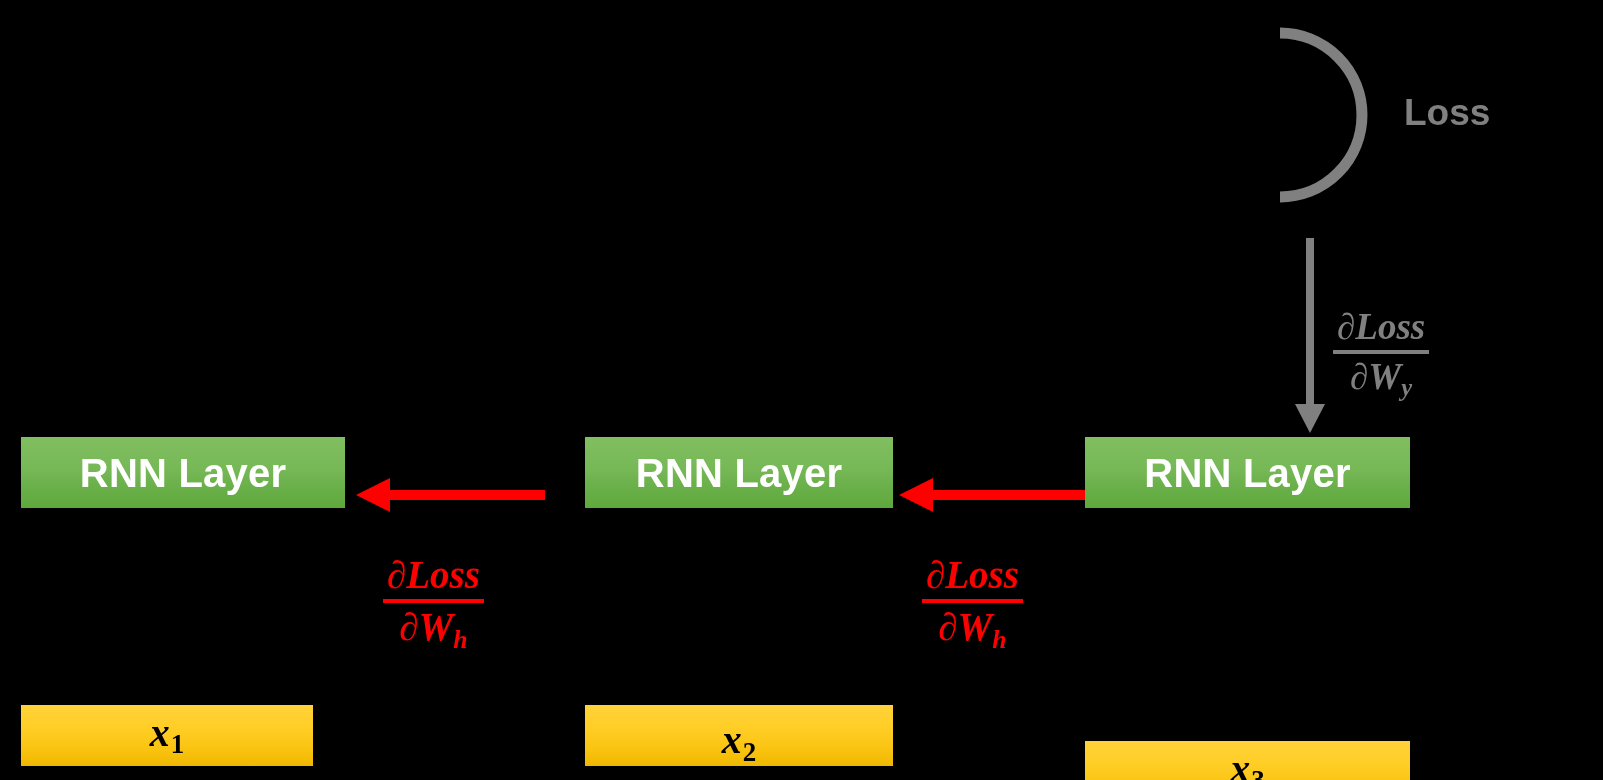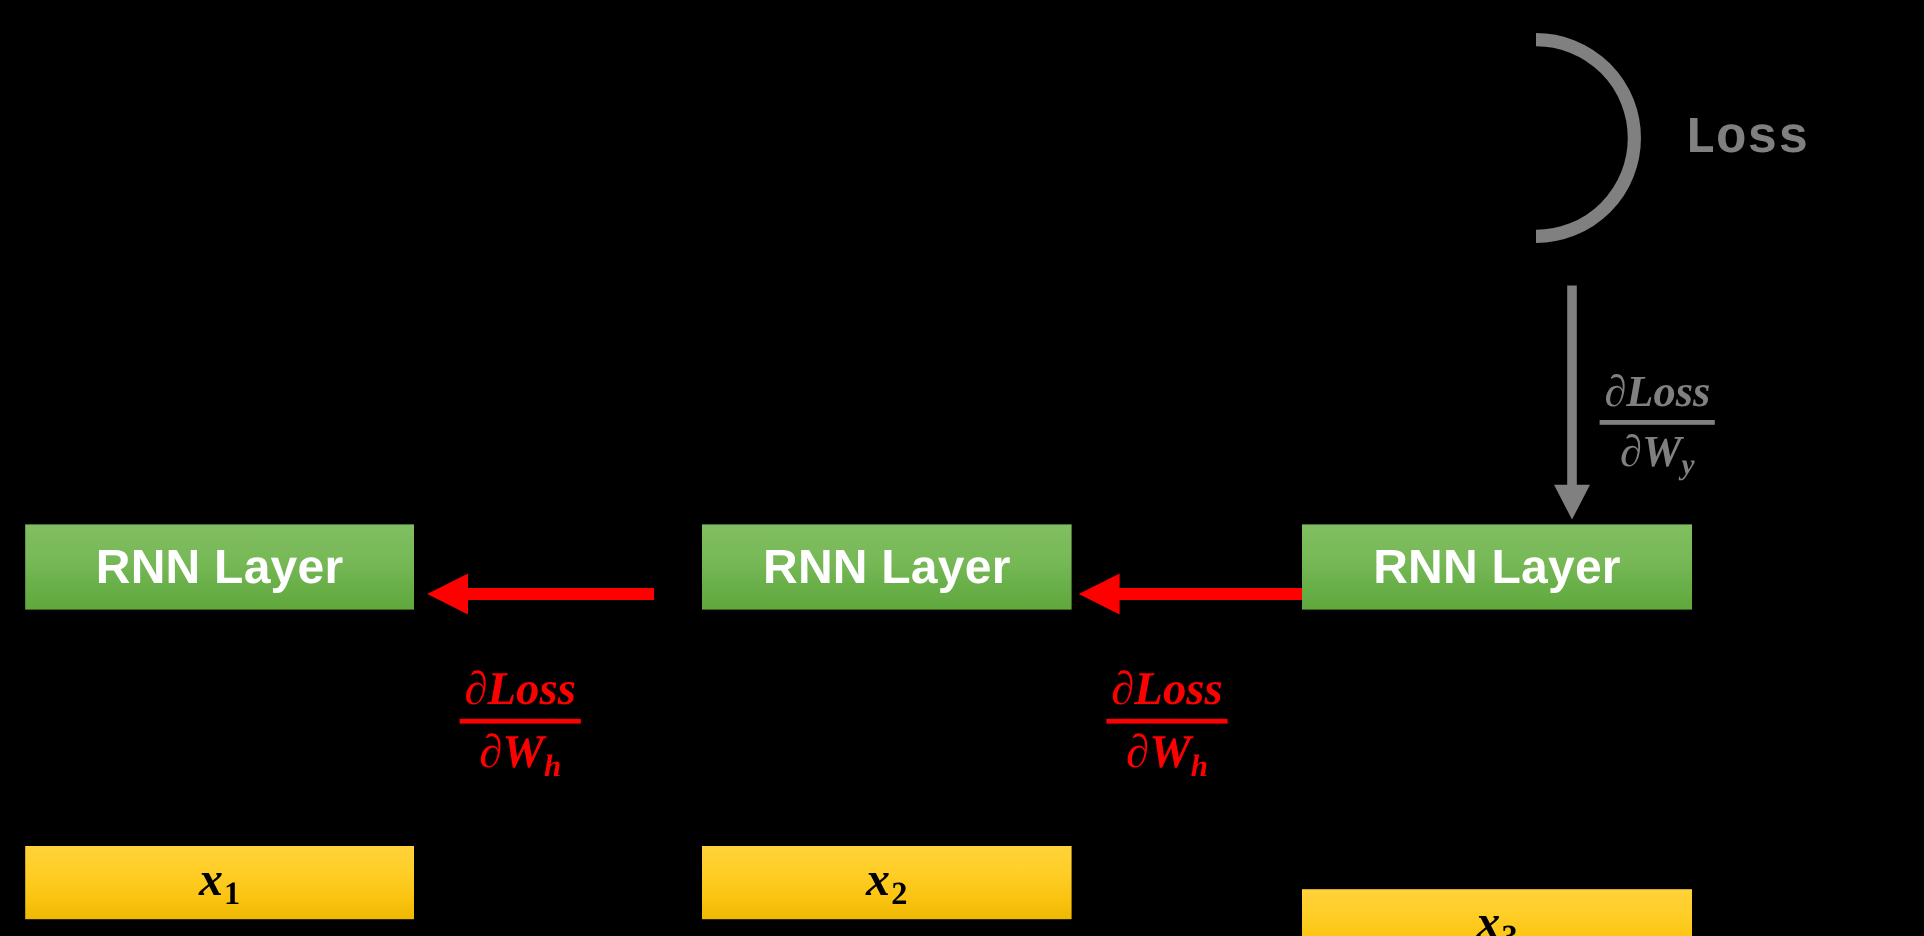--- a/index.html
+++ b/index.html
@@ -84,23 +84,23 @@
   .frac-red { color: #FF0000; font-size: 39px; }
   .frac-red .bar { background: #FF0000; }
 
   .frac-gray { color: #808080; font-size: 37px; }
   .frac-gray .bar { background: #808080; }
 
   
   .loss-label {
     position: absolute;
     color: #808080;
-    font-family: Liberation Mono, monospace;
+    font-family: Liberation Sans, sans-serif;
     font-weight: bold;
-    font-size: 43px;
+    font-size: 37px;
     line-height: 1;
     white-space: nowrap;
   }
 
   svg.overlay {
     position: absolute;
     left: 0;
     top: 0;
     width: 1603px;
     height: 780px;
@@ -157,25 +157,25 @@
     <span class="bar"></span>
     <span class="den"><span>∂W</span><span class="sub">h</span></span>
   </div>
 
   <div class="frac frac-red" style="left:922px; top:510px;">
     <span class="num">∂Loss</span>
     <span class="bar"></span>
     <span class="den"><span>∂W</span><span class="sub">h</span></span>
   </div>
 
-  <div class="x-box" style="left:21px; top:705px; width:324px;">
+  <div class="x-box" style="left:21px; top:705px; width:292px;">
     <span class="x-label"><span>x</span><span class="sub">1</span></span>
   </div>
 
-  <div class="x-box" style="left:585px; top:705px; width:308px;">
+  <div class="x-box" style="left:585px; top:705px; width:308px;align-items:flex-end;">
     <span class="x-label"><span>x</span><span class="sub">2</span></span>
   </div>
 
   <div class="x-box" style="left:1085px; top:705px; width:325px;margin-top:36px;">
     <span class="x-label"><span>x</span><span class="sub">3</span></span>
   </div>
 
 </div>
 
 </body></html>

